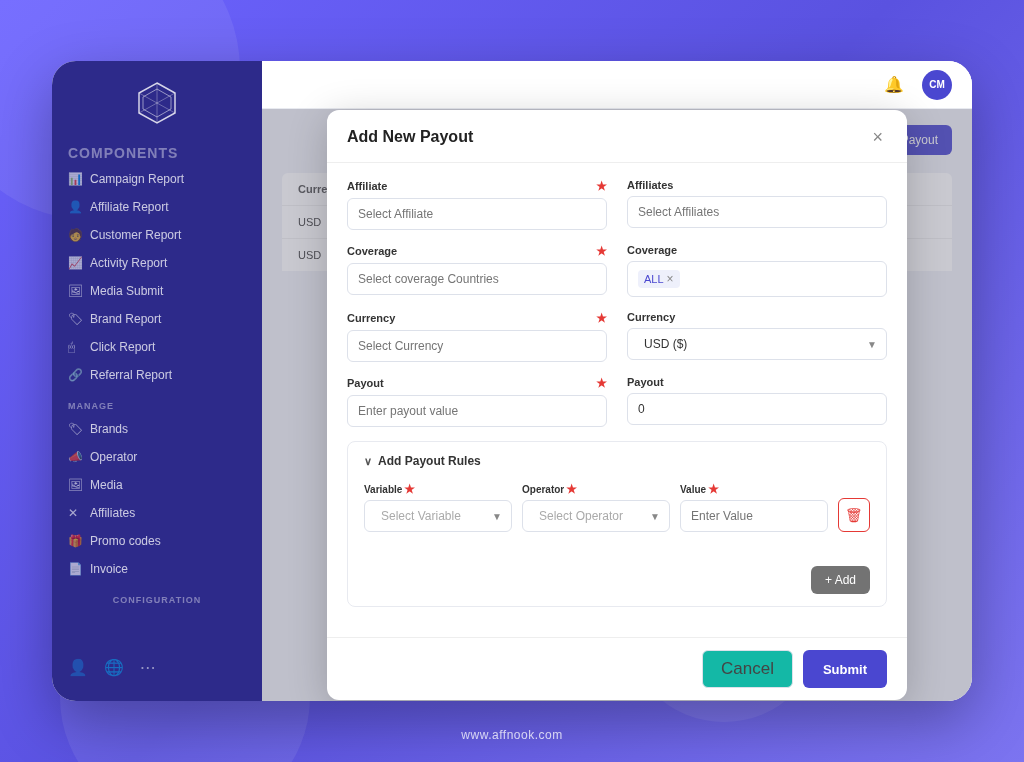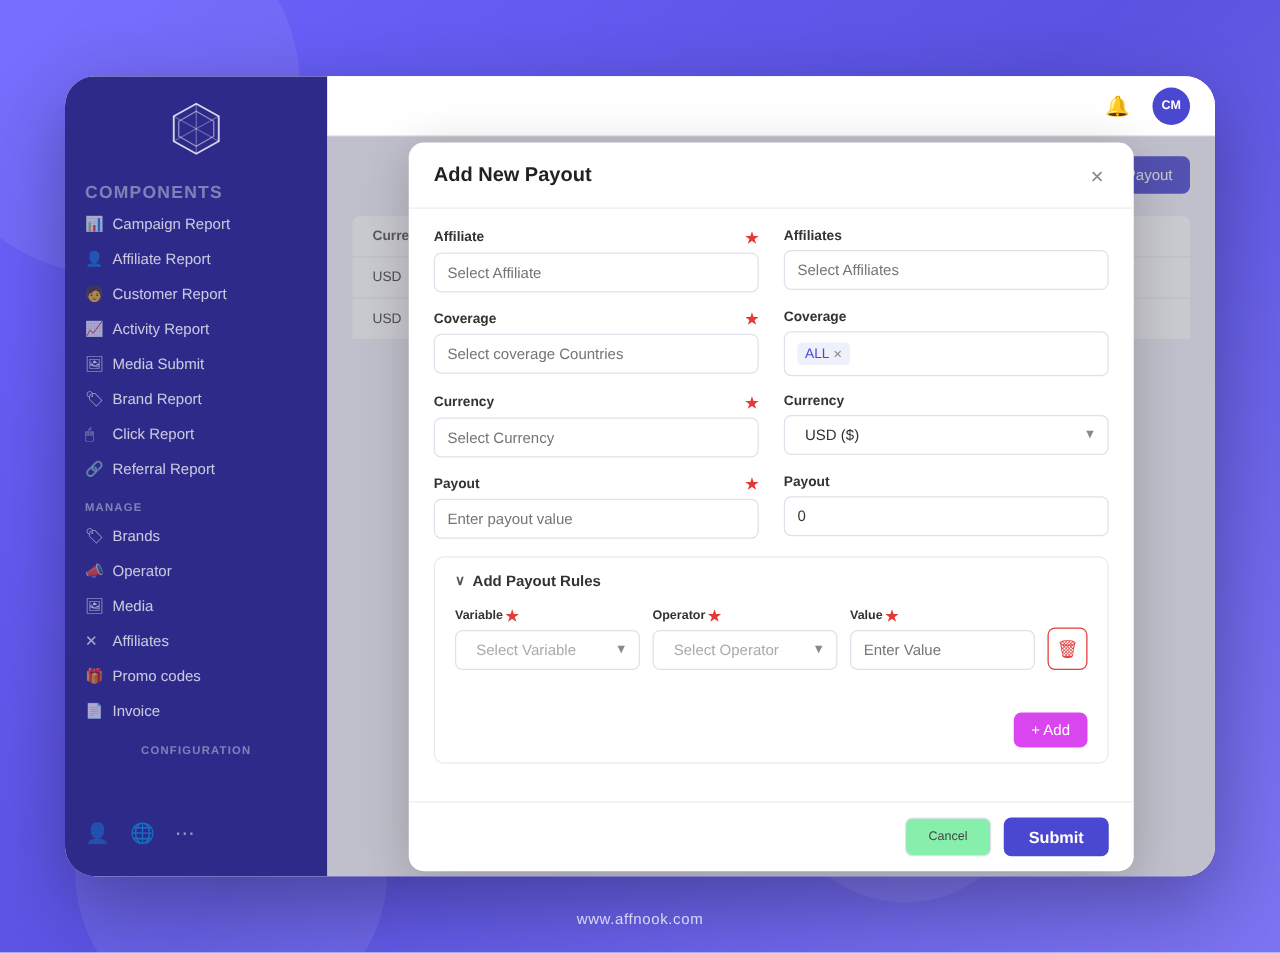--- a/index.html
+++ b/index.html
@@ -416,21 +416,21 @@
       border-radius: 6px;
       cursor: pointer;
       display: flex;
       align-items: center;
       justify-content: center;
       color: #e53935;
       font-size: 14px;
     }
 
     .add-rule-btn {
-      background: #d946ef;
+      background: #737373;
       color: #fff;
       border: none;
       border-radius: 6px;
       padding: 7px 14px;
       font-size: 12px;
       cursor: pointer;
       float: right;
       margin-top: 24px;
       display: flex;
       align-items: center;
@@ -439,25 +439,25 @@
 
     .modal-footer {
       display: flex;
       justify-content: flex-end;
       gap: 10px;
       padding: 12px 20px;
       border-top: 1px solid #eee;
     }
 
     .btn-cancel {
-      background: #86efac;
+      background: #14b8a6;
       border: 1px solid #dde1ea;
       border-radius: 6px;
       padding: 8px 18px;
-      font-size: 10px;
+      font-size: 17px;
       cursor: pointer;
       color: #444;
     }
 
     .btn-submit {
       background: #4a47d0;
       border: none;
       border-radius: 6px;
       padding: 8px 20px;
       font-size: 13px;

